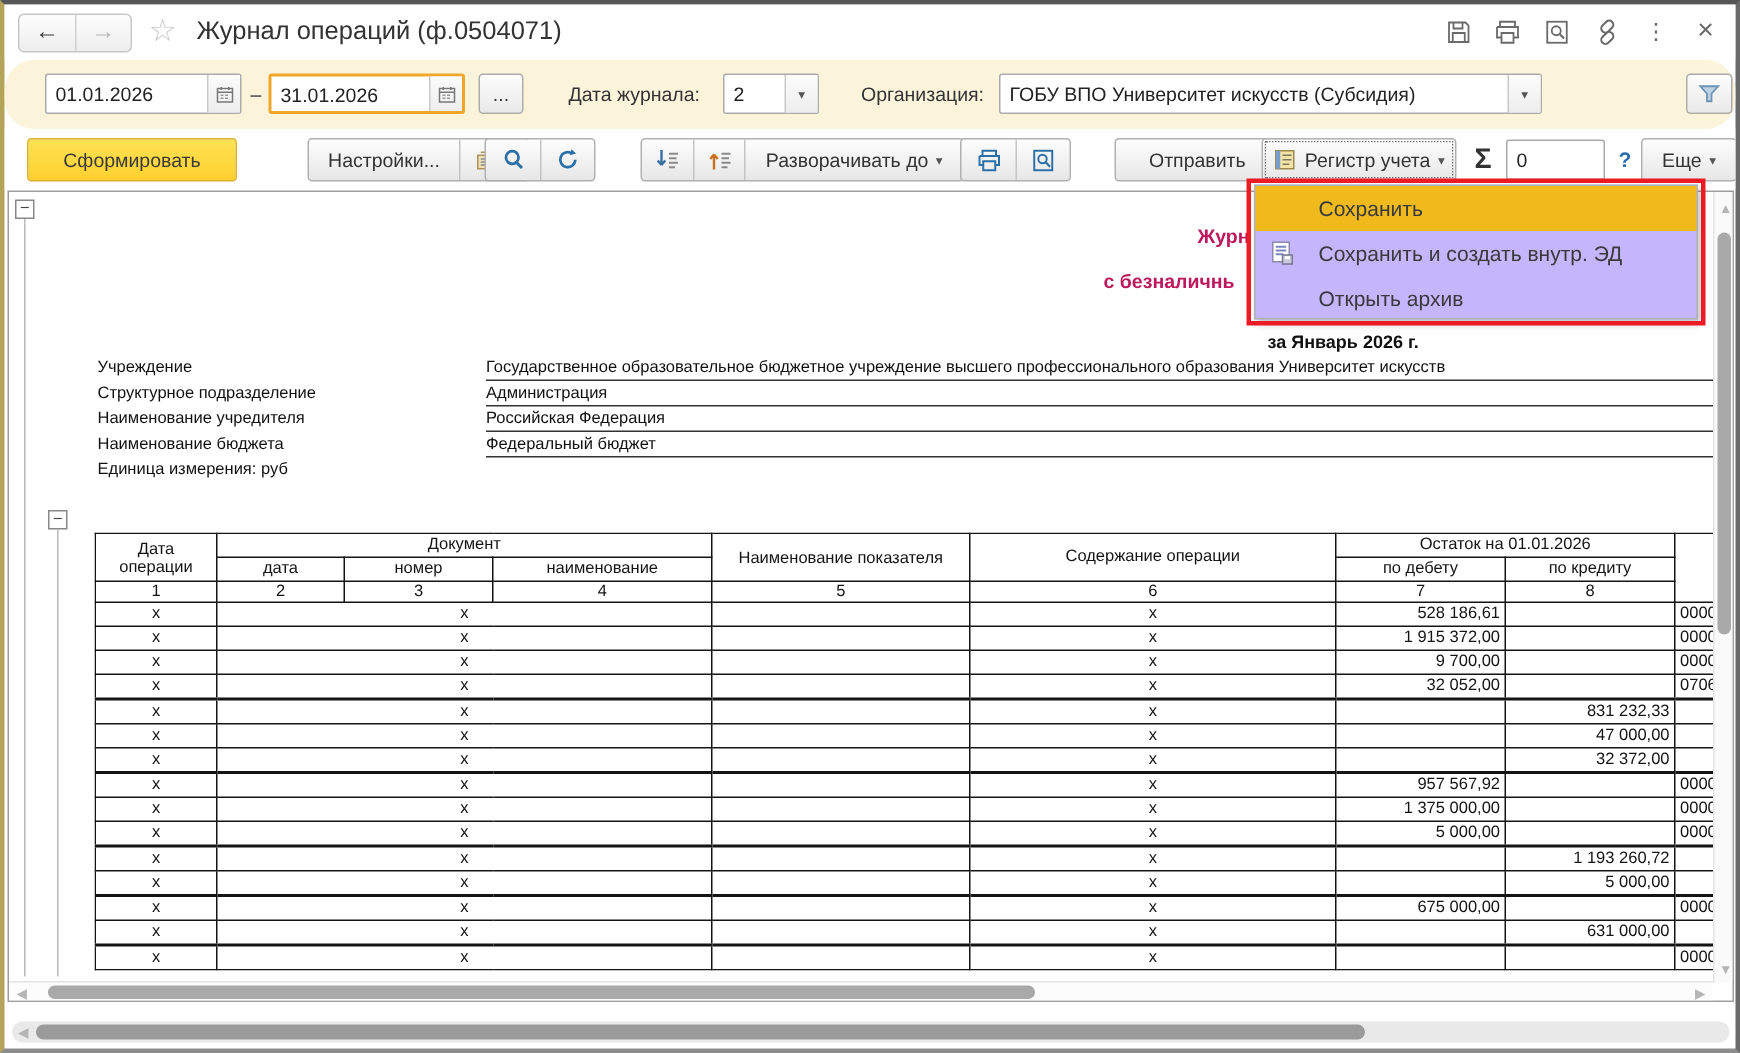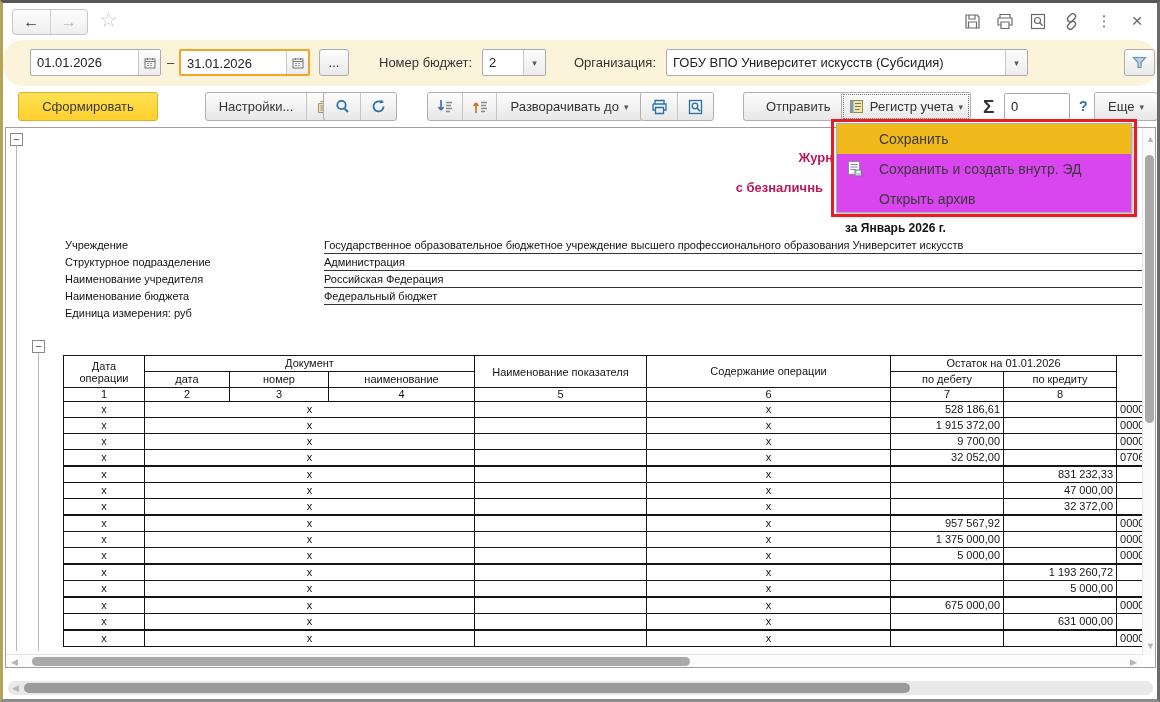--- a/index.html
+++ b/index.html
@@ -77,41 +77,42 @@
   .codecell { border-right:none !important; }
   
   .vscroll { position:absolute; right:0; top:0; width:13px; height:527px; background:#fafafa; border-left:1px solid #e4e4e4; }
   .vthumb { position:absolute; left:2px; top:27px; width:9px; height:268px; background:#a9a9a9; border-radius:5px; }
   .sarrow { position:absolute; color:#b5b5b5; font-size:9px; }
   .hscroll-in { position:absolute; left:0; bottom:0; width:1136px; height:13px; background:#fcfcfc; border-top:1px solid #e4e4e4; }
   .hthumb-in { position:absolute; left:26px; top:2px; width:658px; height:9px; background:#a9a9a9; border-radius:5px; }
   .hscroll-out { position:absolute; left:5px; top:678px; width:1145px; height:14px; background:#e9e9e9; border-radius:7px; }
   .hthumb-out { position:absolute; left:16px; top:2px; width:886px; height:10px; background:#9b9b9b; border-radius:5px; }
   
-  .menu { position:absolute; left:833px; top:120px; width:296px; height:90px; background:#d946ef;
+  .menu { position:absolute; left:833px; top:120px; width:296px; height:90px; background:#c4b5fd;
     border:1px solid #b0b0b0; box-shadow:2px 3px 5px rgba(0,0,0,.25); z-index:5; }
   .mi { position:relative; height:30px; display:flex; align-items:center; font-size:14px; color:#3a3a3a;
     padding-left:42px; }
   .mi.hl { background:#f0ba1d; }
   .mi .mic { position:absolute; left:10px; top:6px; width:18px; height:18px; }
   .annot { position:absolute; left:828px; top:116px; width:306px; height:98px; border:3px solid #ec1b23;
     z-index:6; pointer-events:none; }
   svg { display:block; }
 </style>
 </head>
 <body>
 
 <div class="window">
 
   <div class="titlebar">
     <div class="navgroup">
       <div class="navbtn back">←</div>
       <div class="navbtn fwd">→</div>
     </div>
     <div class="star">☆</div>
+    <div class="pagetitle">Журнал операций (ф.0504071)</div>
     <div class="tb-icons">
       <div class="tb-ic">
         <svg width="17" height="17" viewBox="0 0 17 17">
             <path d="M2 2 h11 l2 2 v11 h-13 z M5 2 v4 h6 v-4 M4.5 15 v-6 h8 v6" fill="none" stroke="#6a6a6a" stroke-width="1.2"></path>
           </svg>
       </div>
       <div class="tb-ic">
         <svg width="18" height="17" viewBox="0 0 18 17">
             <path d="M4 5 V1.5 h10 V5 M2 5 h14 v7 h-3 M5 12 H2 V5 M5 9 h8 v6.5 H5 z" fill="none" stroke="#6a6a6a" stroke-width="1.2"></path>
           </svg>
@@ -152,21 +153,21 @@
       <div class="val">31.01.2026</div>
       <div class="seg">
         <svg width="12" height="12" viewBox="0 0 12 12">
             <rect x="1" y="2" width="10" height="9" fill="none" stroke="#777"></rect>
             <path d="M1 4.5 h10 M3.5 1 v2 M8.5 1 v2" stroke="#777"></path>
             <path d="M3 6.5h2M6 6.5h2M3 8.5h2M6 8.5h2" stroke="#999"></path>
           </svg>
       </div>
     </div>
     <div class="btn" style="left:316px; width:30px;">...</div>
-    <div class="f-label" style="left:376px;">Номер бюджет:</div>
+    <div class="f-label" style="left:376px;">Дата журнала:</div>
     <div class="field" style="left:479px; width:64px;">
       <div class="val">2</div>
       <div class="seg">▾</div>
     </div>
     <div class="f-label" style="left:571px;">Организация:</div>
     <div class="field" style="left:663px; width:362px;">
       <div class="val">ГОБУ ВПО Университет искусств (Субсидия)</div>
       <div class="seg">▾</div>
     </div>
     <div class="btn" style="left:1121px; width:31px;">

